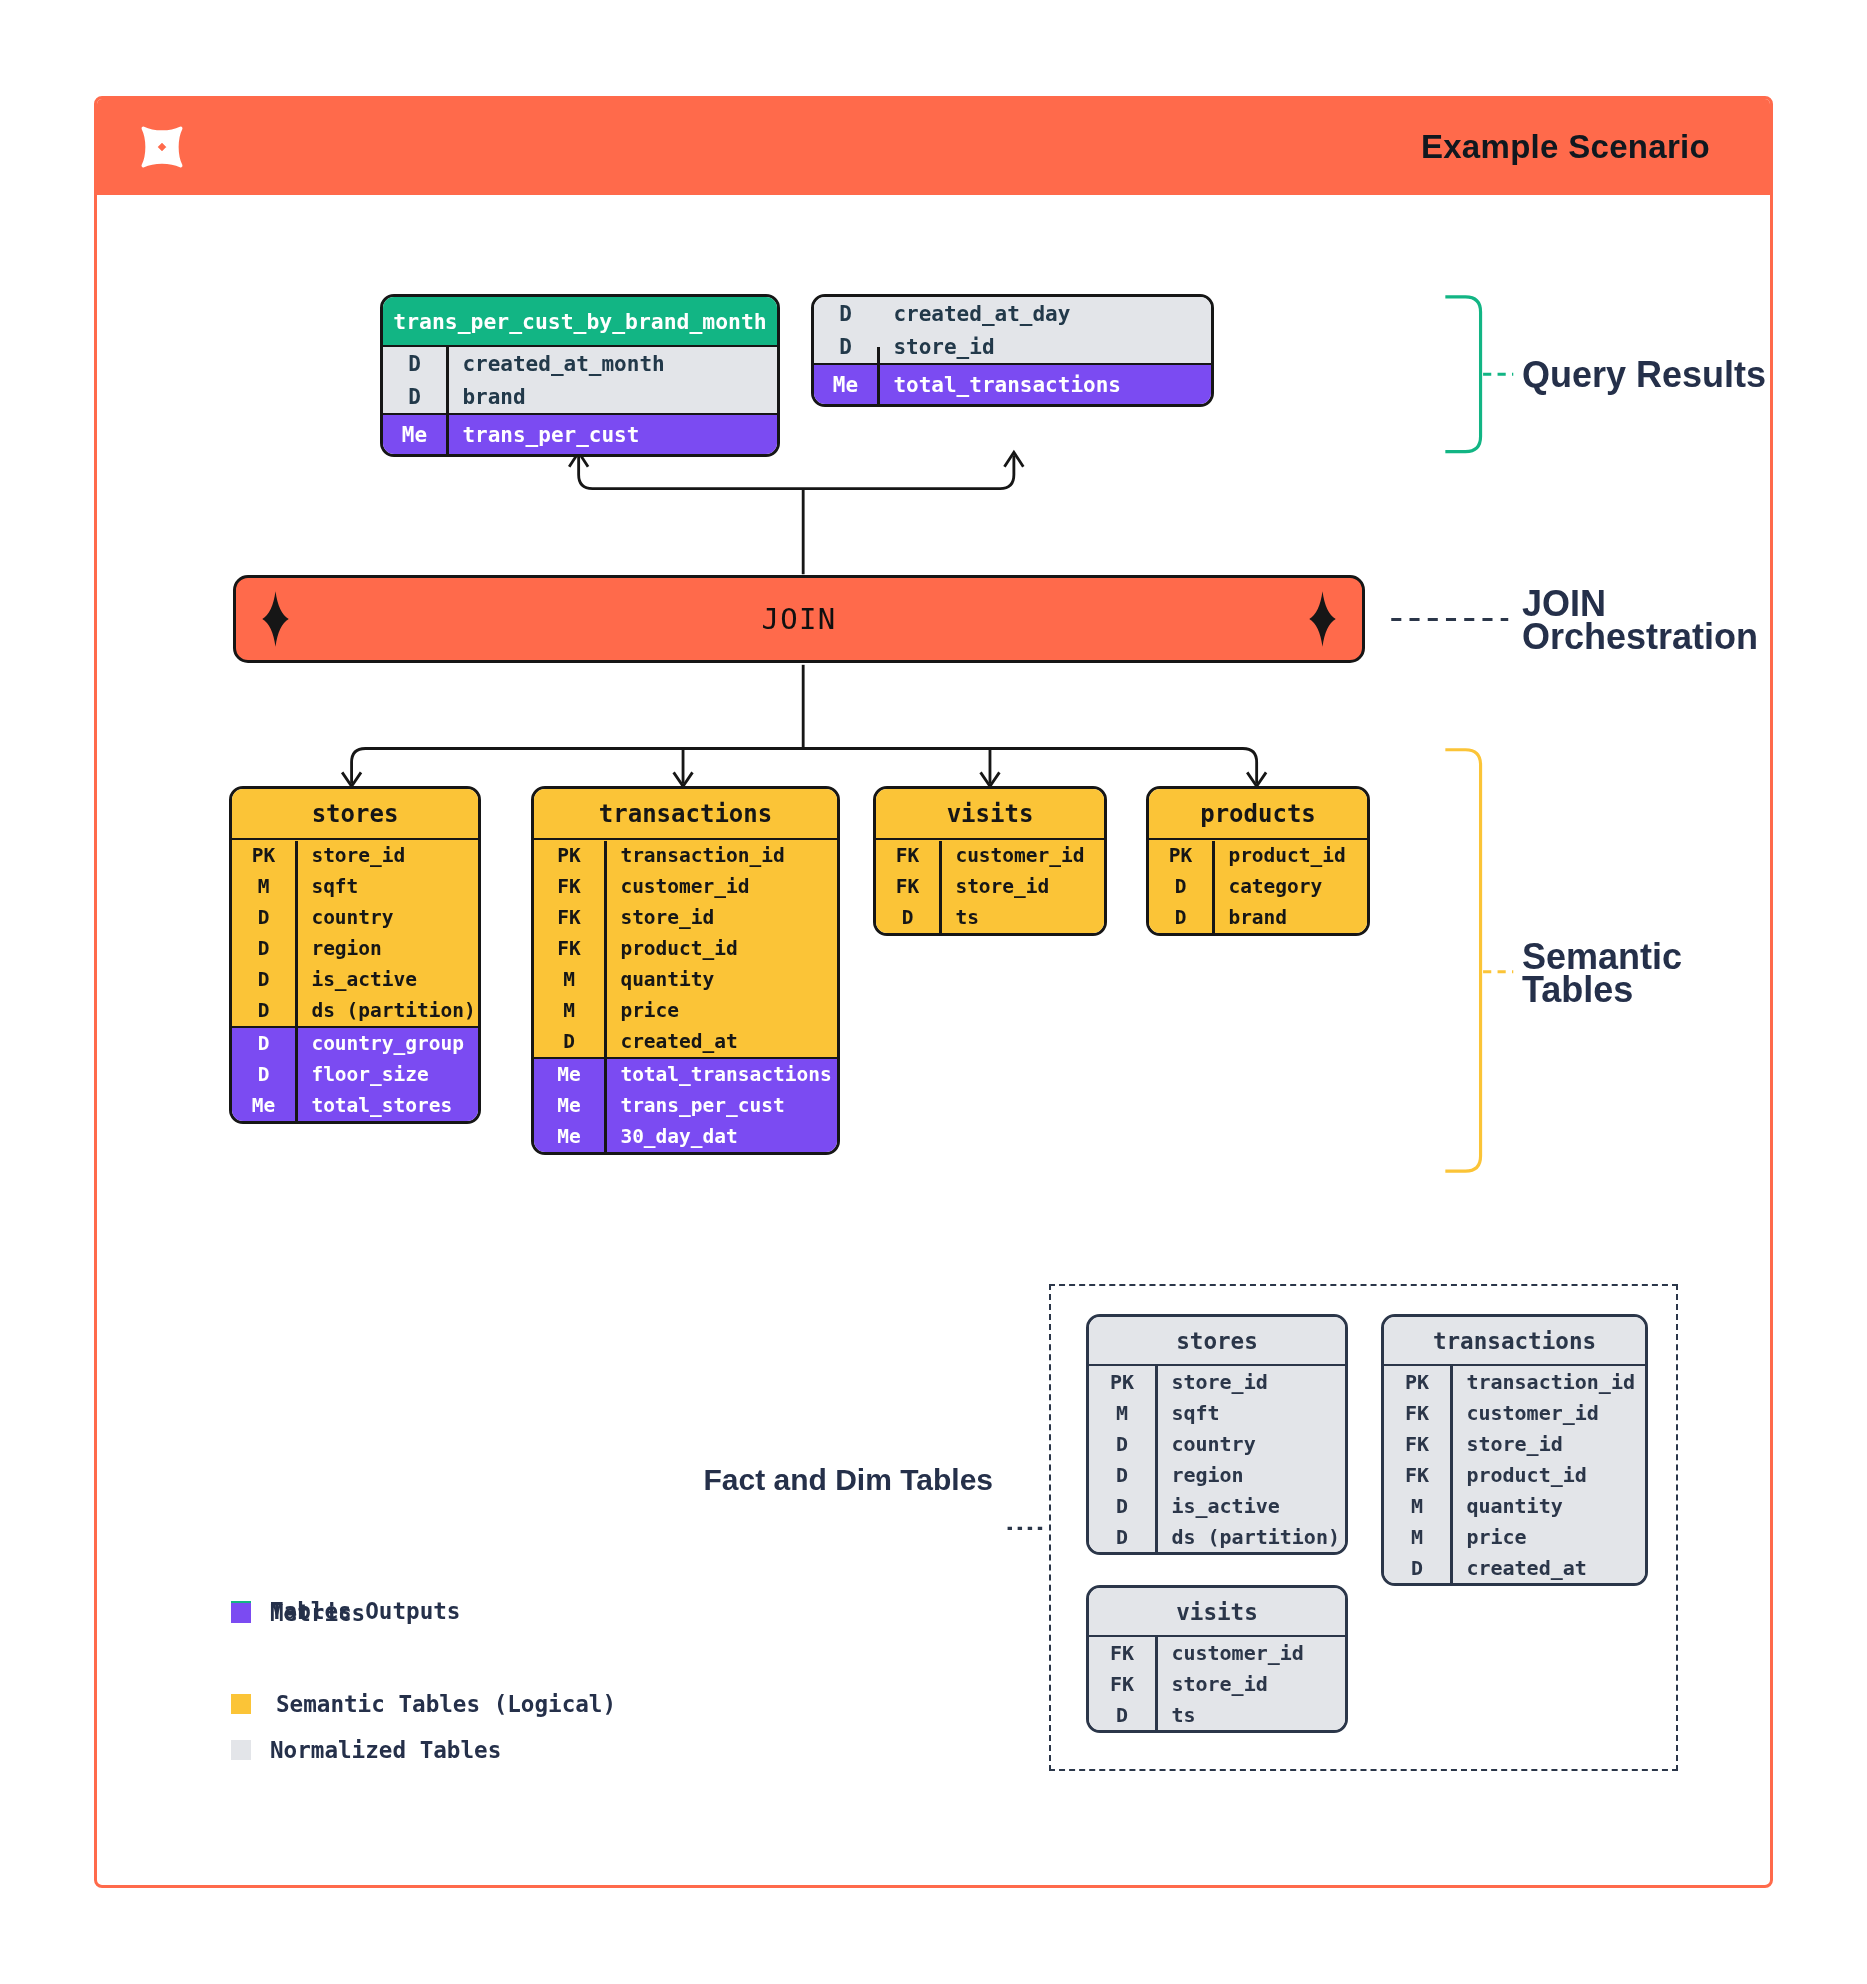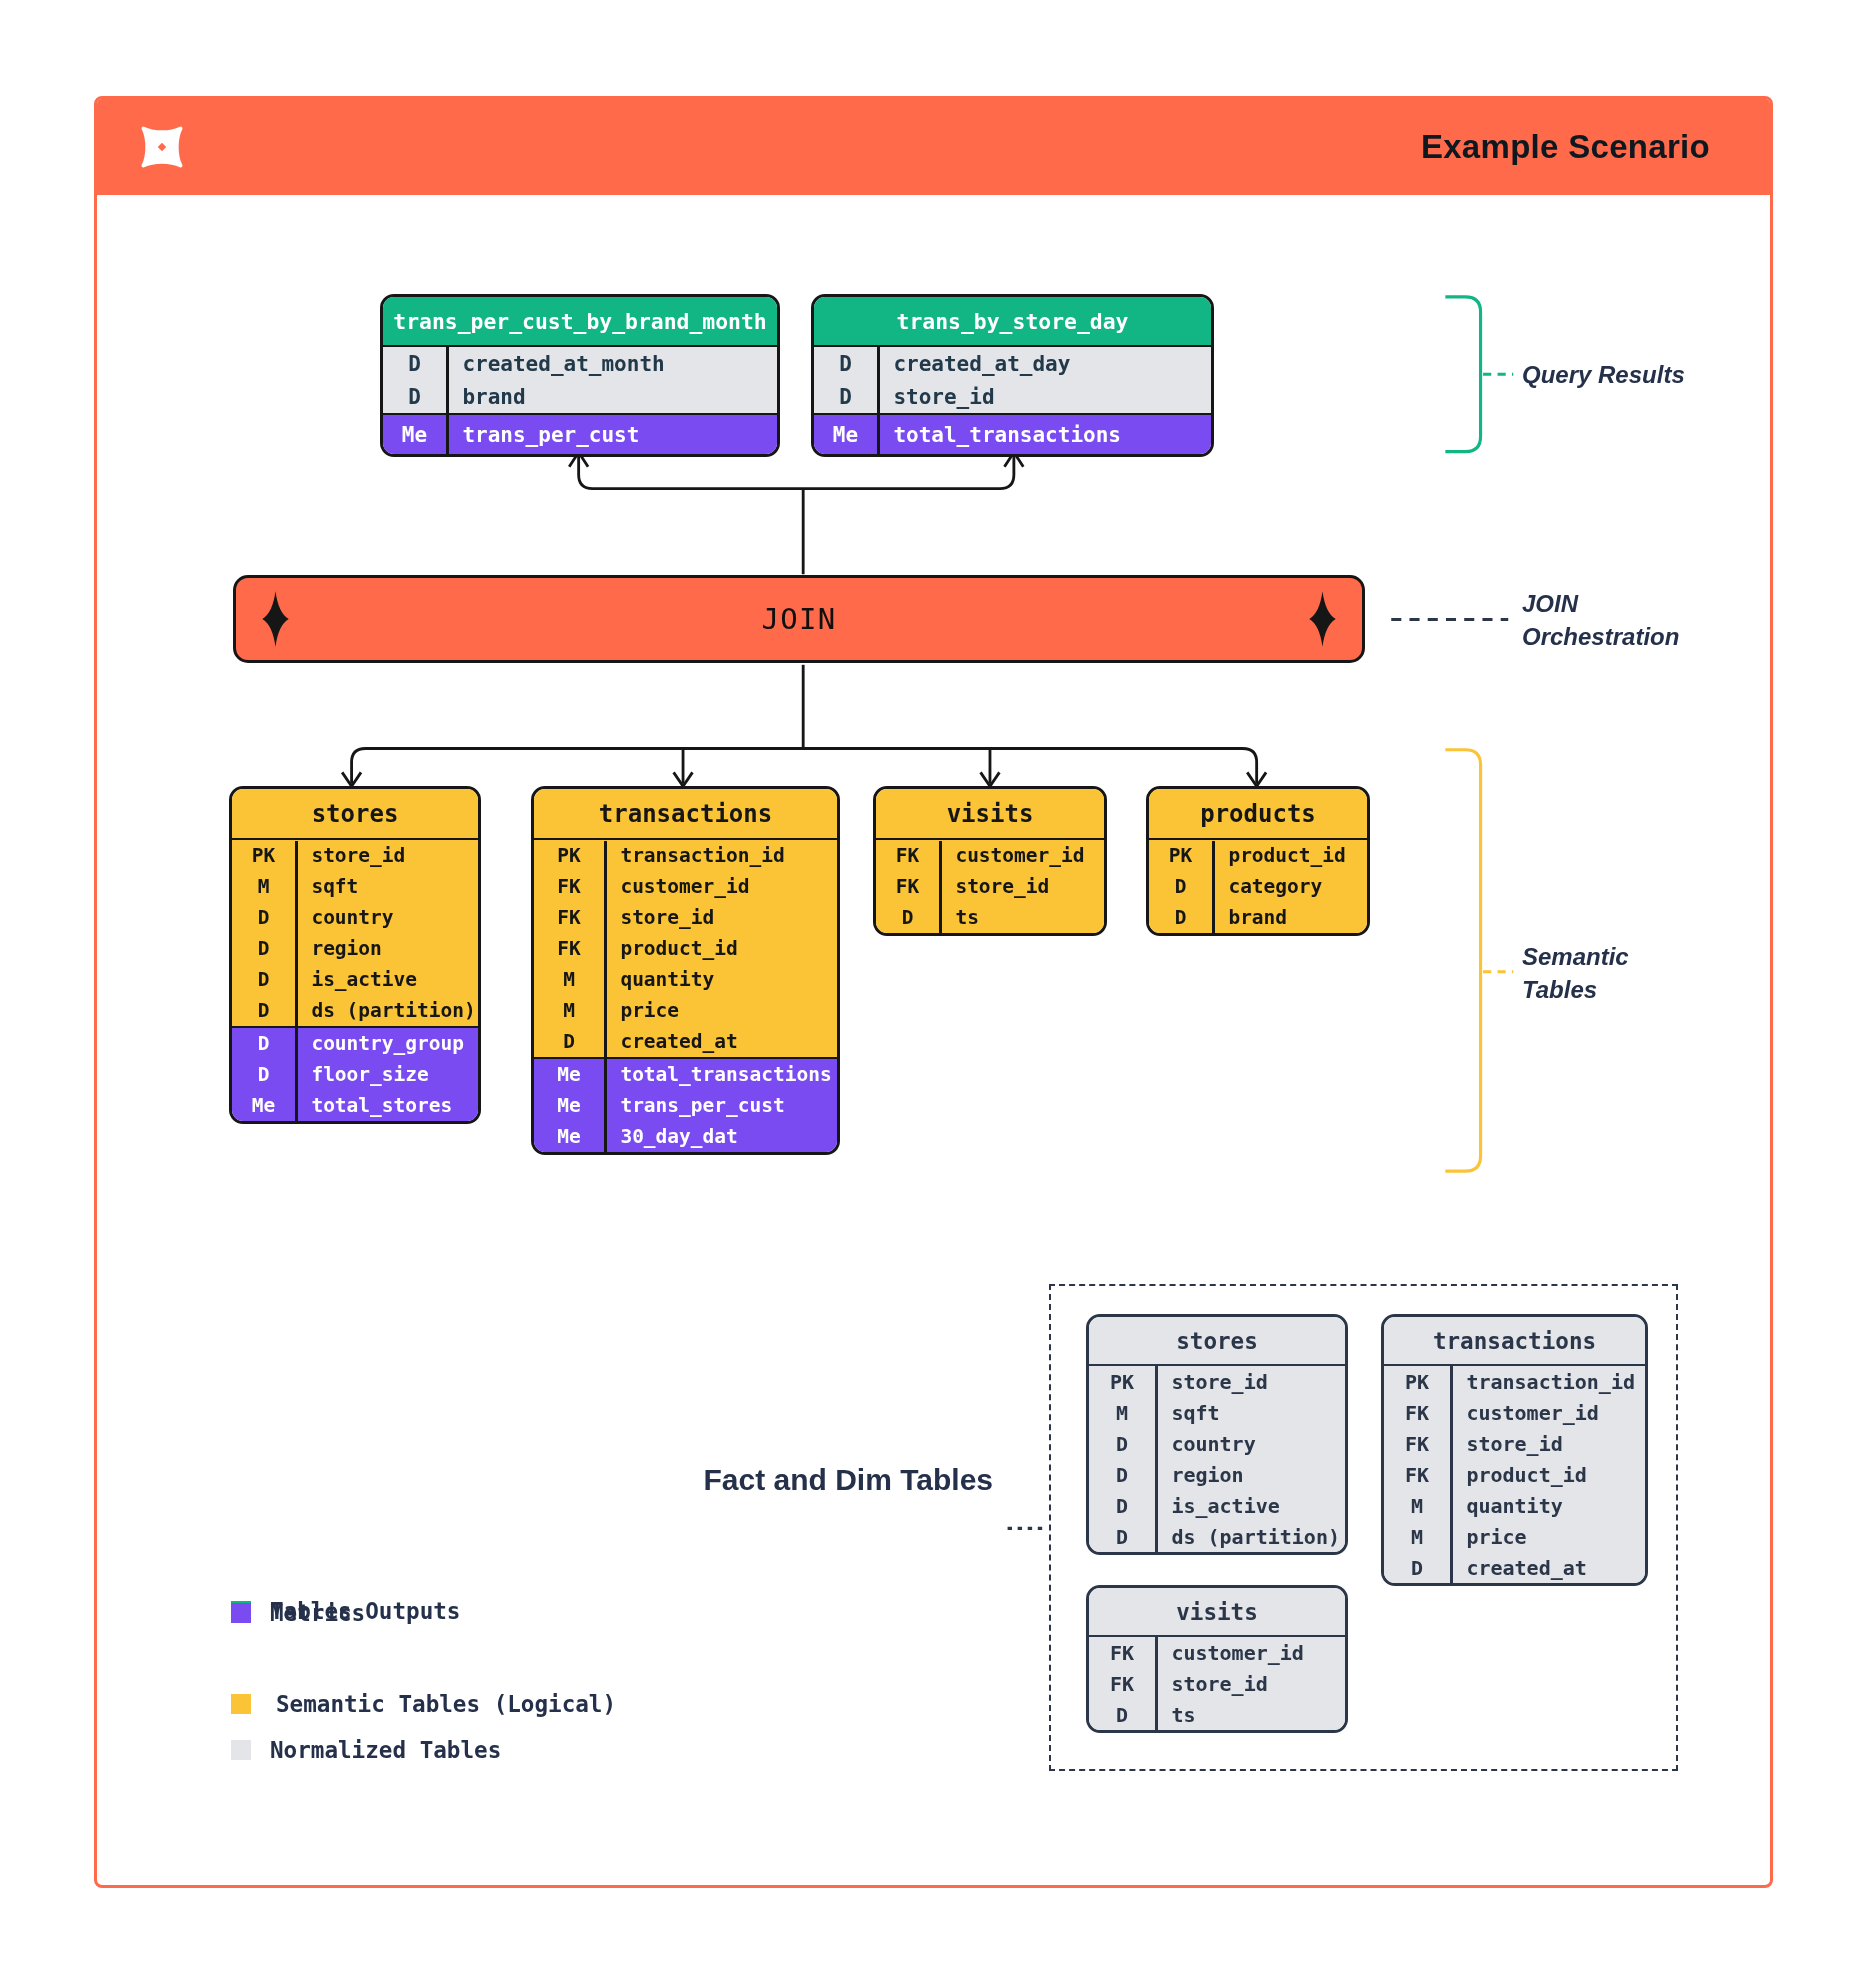--- a/index.html
+++ b/index.html
@@ -43,21 +43,21 @@
   .norm .sec.body{background:#E3E5E9;color:#2B3649;font-size:20px;}
   .norm .vline{top:49px;background:#2B3649;}
   
   .joinbar{position:absolute;left:233px;top:575px;width:1132px;height:88px;background:#FF6A4B;
        border:3.1px solid #161616;border-radius:15px;box-sizing:border-box;display:flex;
        align-items:center;justify-content:space-between;padding:0 25px;}
   .joinlabel{position:absolute;left:0;right:0;text-align:center;
        font-family:"DejaVu Sans Mono",monospace;font-size:29px;color:#101010;letter-spacing:1.3px;}
   .diamond{width:29px;height:58px;}
   
-  .note{position:absolute;color:#25304A;font-weight:bold;font-size:24px;line-height:33px;font-style:italic;}
+  .note{position:absolute;color:#25304A;font-weight:bold;font-size:36px;line-height:33px;}
   .factdim{position:absolute;color:#25304A;font-weight:bold;font-size:30px;text-align:right;}
   
   .dotbox{position:absolute;left:1049px;top:1284px;width:629px;height:487px;
        border:2.5px dashed #2B3649;box-sizing:border-box;}
   
   .lrow{position:absolute;left:231px;display:flex;align-items:center;height:25px;
        font-family:"DejaVu Sans Mono",monospace;font-weight:bold;font-size:22.6px;color:#25304A;}
   .sw{width:20px;height:20px;margin-right:19px;display:inline-block;}
   .sw0{background:#12B584;} .sw1{background:#7B4BF2;} .sw2{background:#FBC437;} .sw3{background:#E3E5E9;}
   svg.overlay{position:absolute;left:0;top:0;pointer-events:none;}
@@ -120,21 +120,20 @@
     <div class="sec metrics">
         <div class="trow">
           <span class="tkey">Me</span>
           <span class="tval">trans_per_cust</span>
         </div>
       </div>
     <div class="vline"></div>
   </div>
 
   <div class="tbl qr" style="left:811px;top:294px;width:403px;">
-    <div class="thead">trans_by_store_day</div>
     <div class="sec body">
         <div class="trow">
           <span class="tkey">D</span>
           <span class="tval">created_at_day</span>
         </div>
         <div class="trow">
           <span class="tkey">D</span>
           <span class="tval">store_id</span>
         </div>
       </div>

